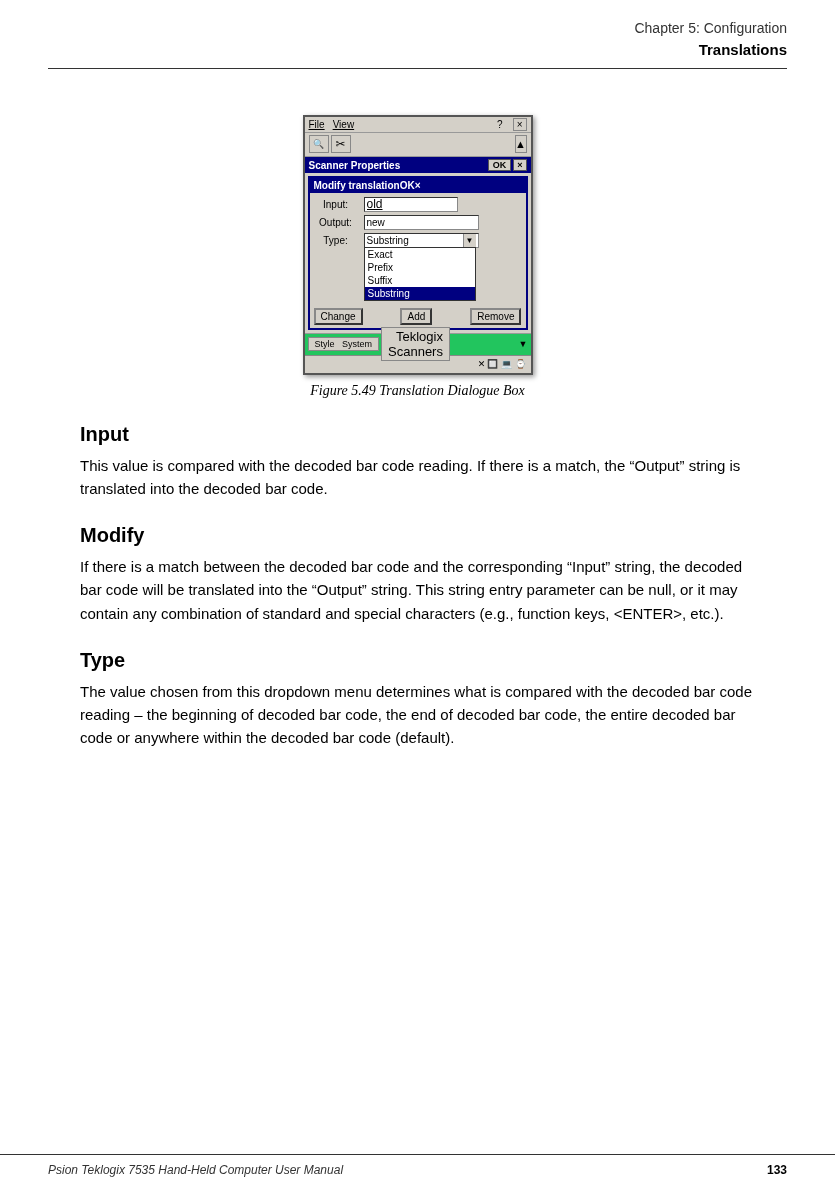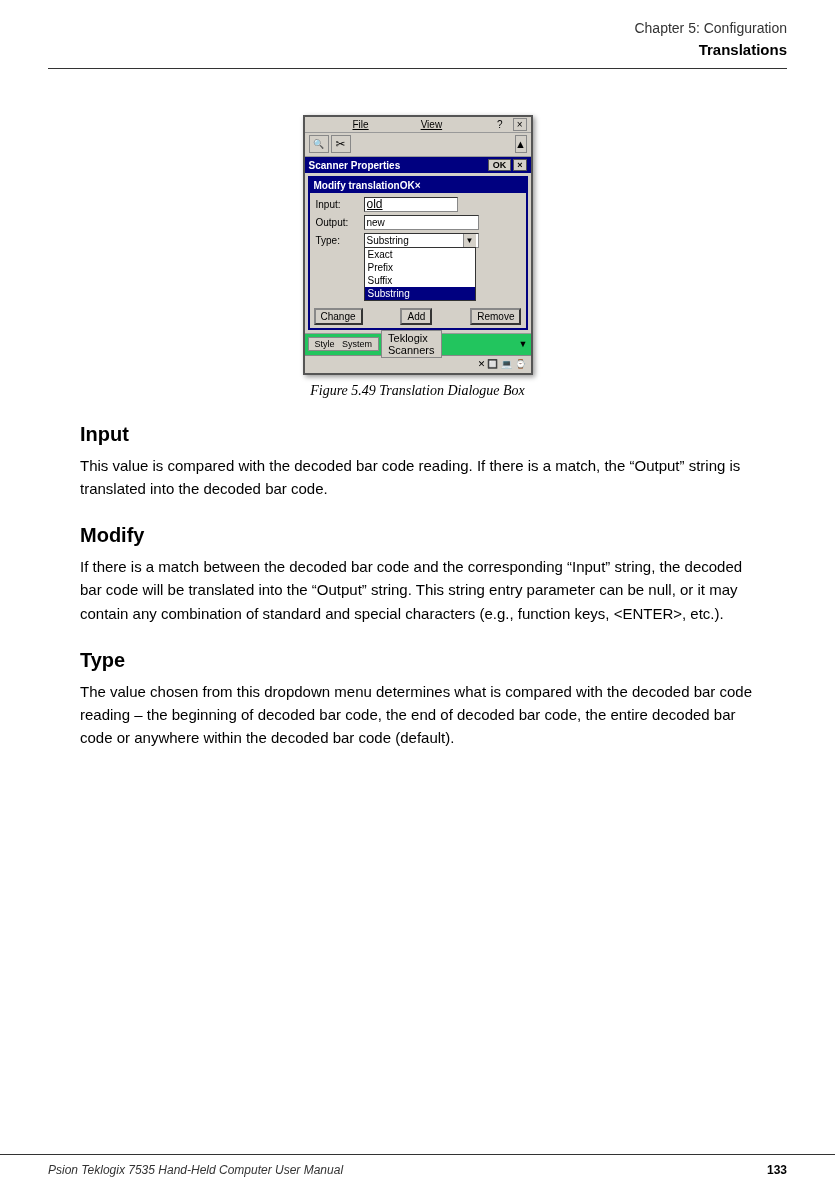--- a/index.html
+++ b/index.html
@@ -59,21 +59,20 @@
       display: flex;
       align-items: center;
       padding: 1px 4px;
       border-bottom: 1px solid #999;
       font-size: 10px;
       gap: 8px;
     }
 
     .win-menubar span {
       cursor: pointer;
-      margin-left: 44px;
     }
 
     .win-toolbar {
       background: #d4d0c8;
       height: 24px;
       border-bottom: 1px solid #999;
       display: flex;
       align-items: center;
       padding: 2px 4px;
     }
@@ -144,21 +143,21 @@
 
     .form-row {
       display: flex;
       align-items: center;
       margin-bottom: 3px;
       font-size: 10px;
     }
 
     .form-label {
       width: 48px;
-      text-align: left;
+      text-align: center;
       padding-right: 8px;
       font-size: 10px;
     }
 
     .form-input {
       background: #fff;
       border: 1px inset #888;
       width: 115px;
       height: 15px;
       font-size: 10px;
@@ -379,21 +378,21 @@
 
         <div class="buttons-row" style="margin-top:50px;">
           <button class="win-button">Change</button>
           <button class="win-button">Add</button>
           <button class="win-button">Remove</button>
         </div>
       </div>
 
       <div class="taskbar-area">
         <span class="taskbar-item" style="font-size:9px;">Style &nbsp; System</span>
-        <span class="taskbar-item" style="font-size:11px;">Teklogix<br>Scanners</span>
+        <span class="taskbar-item" style="font-size:13px;text-align:right;">Teklogix<br>Scanners</span>
         <span style="margin-left:auto; font-size:9px;">▼</span>
       </div>
 
       <div style="background:#d4d0c8; border-top:1px solid #888; height:18px; display:flex; align-items:center; justify-content:flex-end; padding:0 4px;">
         <span style="font-size:9px;">✕ 🔲 💻 ⌚</span>
       </div>
 
     </div>
 
     <div class="figure-caption">Figure  5.49  Translation  Dialogue  Box</div>

